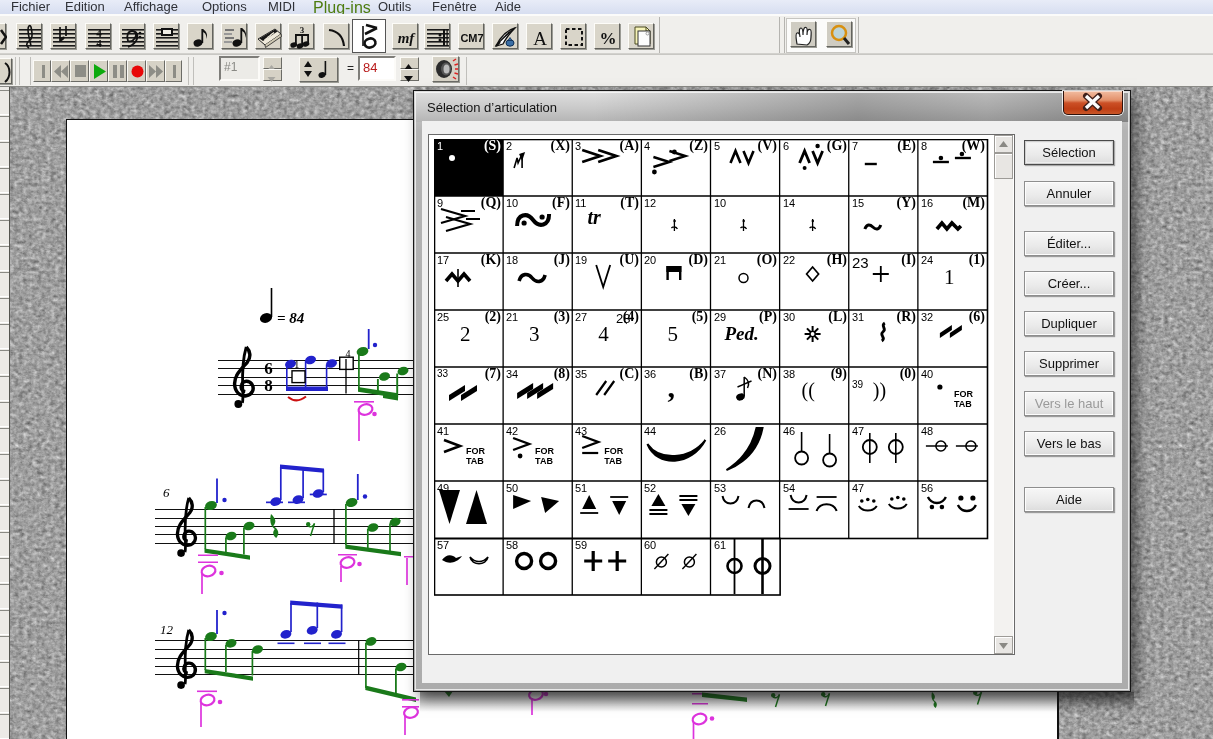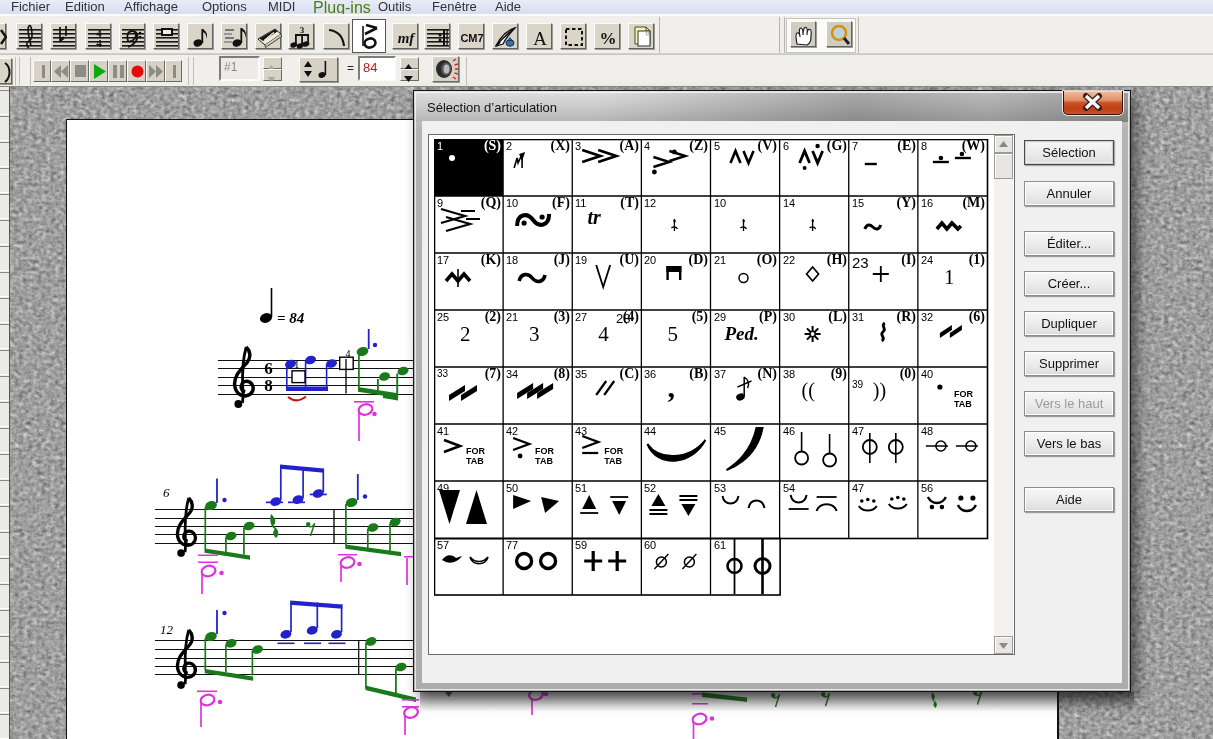--- a/index.html
+++ b/index.html
@@ -618,34 +618,34 @@
 <div class="abs" style="left:710px;top:366px;width:67px;text-align:right;font-size:14px;font-weight:bold;font-family:'Liberation Serif',serif;color:#000">(N)</div>
 <div class="abs" style="left:783px;top:368px;font-size:11px;color:#000">38</div>
 <div class="abs" style="left:780px;top:366px;width:67px;text-align:right;font-size:14px;font-weight:bold;font-family:'Liberation Serif',serif;color:#000">(9)</div>
 <div class="abs" style="left:852px;top:379px;font-size:10px;color:#000">39</div>
 <div class="abs" style="left:849px;top:366px;width:67px;text-align:right;font-size:14px;font-weight:bold;font-family:'Liberation Serif',serif;color:#000">(0)</div>
 <div class="abs" style="left:921px;top:368px;font-size:11px;color:#000">40</div>
 <div class="abs" style="left:437px;top:425px;font-size:11px;color:#000">41</div>
 <div class="abs" style="left:506px;top:425px;font-size:11px;color:#000">42</div>
 <div class="abs" style="left:575px;top:425px;font-size:11px;color:#000">43</div>
 <div class="abs" style="left:644px;top:425px;font-size:11px;color:#000">44</div>
-<div class="abs" style="left:714px;top:425px;font-size:11px;color:#000">45</div>
+<div class="abs" style="left:714px;top:425px;font-size:11px;color:#000">26</div>
 <div class="abs" style="left:783px;top:425px;font-size:11px;color:#000">46</div>
 <div class="abs" style="left:852px;top:425px;font-size:11px;color:#000">47</div>
 <div class="abs" style="left:921px;top:425px;font-size:11px;color:#000">48</div>
 <div class="abs" style="left:437px;top:482px;font-size:11px;color:#000">49</div>
 <div class="abs" style="left:506px;top:482px;font-size:11px;color:#000">50</div>
 <div class="abs" style="left:575px;top:482px;font-size:11px;color:#000">51</div>
 <div class="abs" style="left:644px;top:482px;font-size:11px;color:#000">52</div>
 <div class="abs" style="left:714px;top:482px;font-size:11px;color:#000">53</div>
 <div class="abs" style="left:783px;top:482px;font-size:11px;color:#000">54</div>
 <div class="abs" style="left:852px;top:482px;font-size:11px;color:#000">47</div>
 <div class="abs" style="left:921px;top:482px;font-size:11px;color:#000">56</div>
 <div class="abs" style="left:437px;top:539px;font-size:11px;color:#000">57</div>
-<div class="abs" style="left:506px;top:539px;font-size:11px;color:#000">77</div>
+<div class="abs" style="left:506px;top:539px;font-size:11px;color:#000">58</div>
 <div class="abs" style="left:575px;top:539px;font-size:11px;color:#000">59</div>
 <div class="abs" style="left:644px;top:539px;font-size:11px;color:#000">60</div>
 <div class="abs" style="left:714px;top:539px;font-size:11px;color:#000">61</div>
 <svg class="abs" style="left:434px;top:139px" width="555" height="457" fill="none">
       <g transform="translate(0.0,0.0)">
         <circle cx="18" cy="19" r="3" fill="#fff"></circle>
       </g>
       <g transform="translate(71.1,0.0)">
         <path d="M9 29 L12 19 L13 24 L17 15 L17 29" stroke="#000" stroke-width="1.6"></path>
         <path d="M14 15 L20 13 L17 22 Z" fill="#000"></path>

